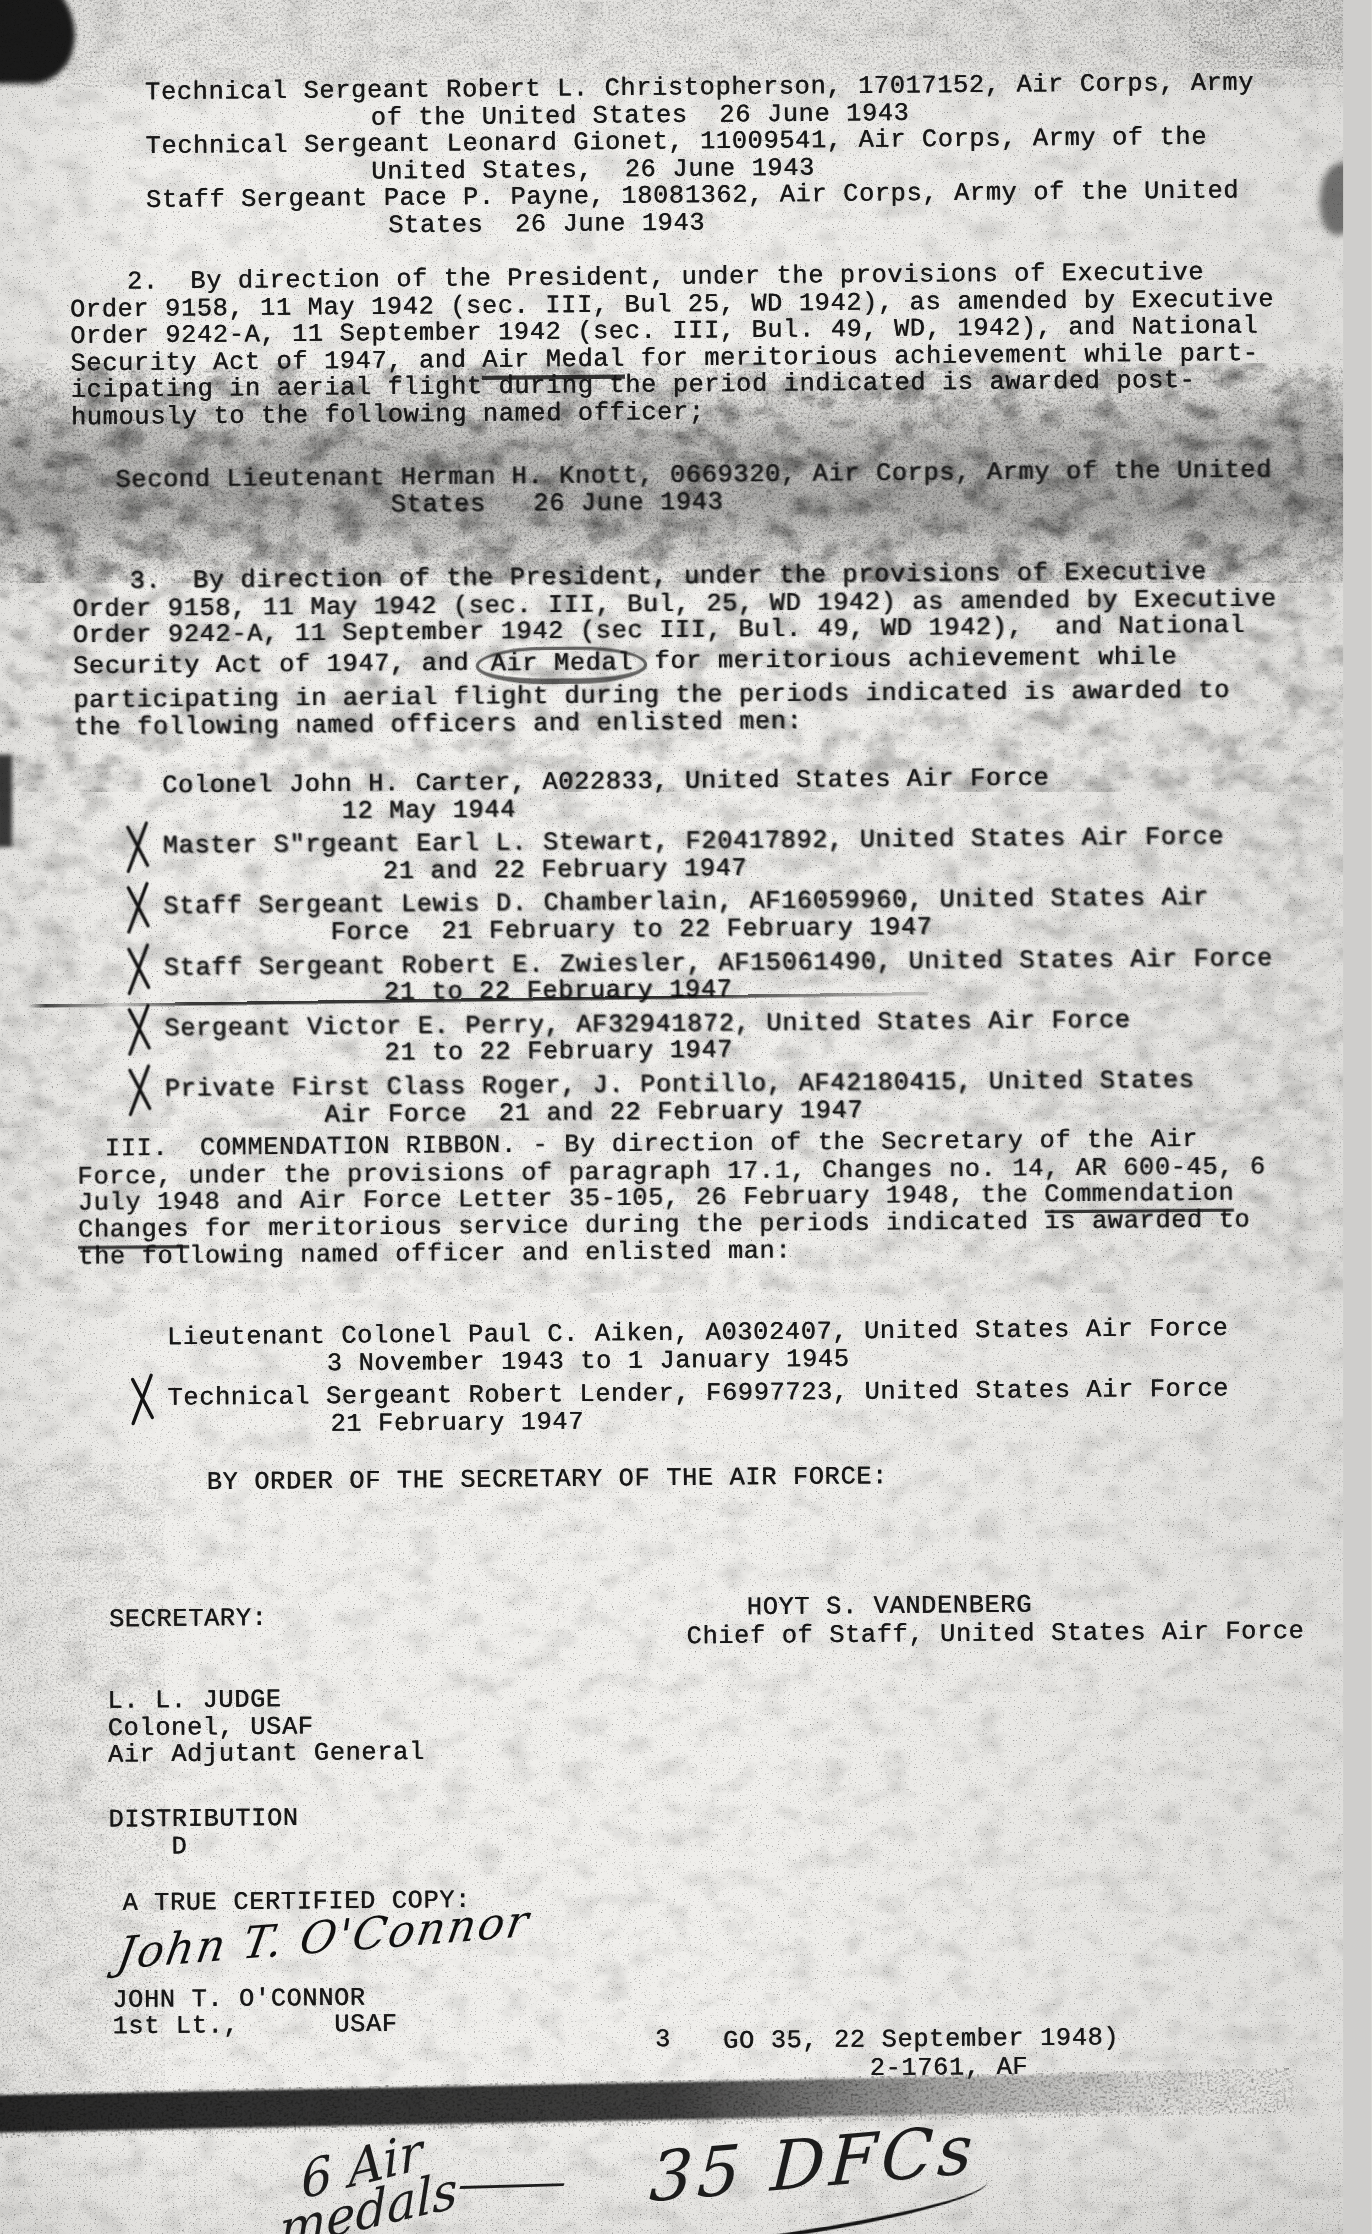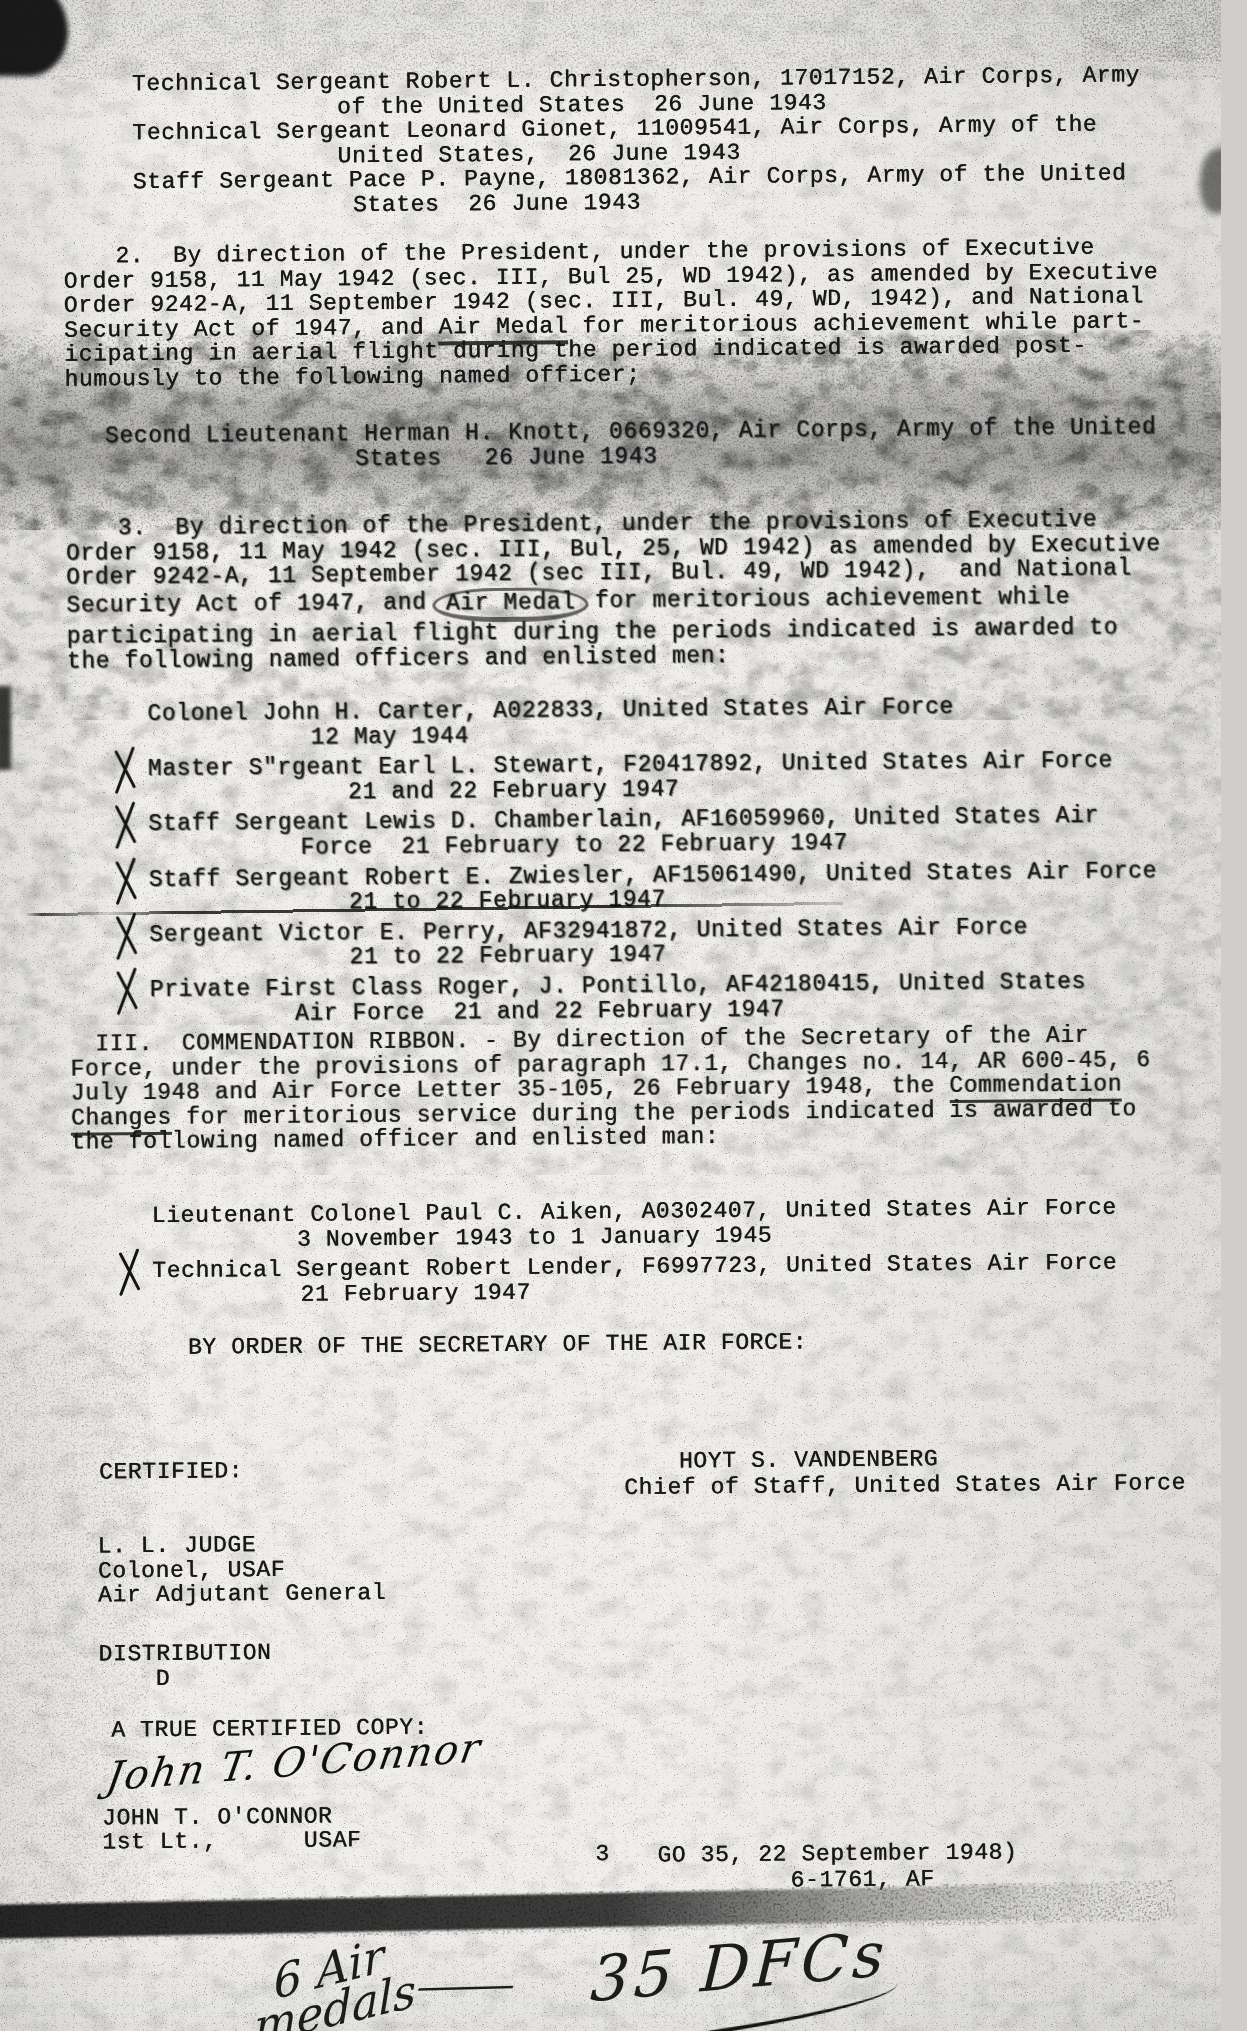--- a/index.html
+++ b/index.html
@@ -179,21 +179,21 @@
         <div class="txt nm">Lieutenant Colonel Paul C. Aiken, A0302407, United States Air Force</div>
         <div class="txt dl-4">3 November 1943 to 1 January 1945</div>
       </div>
       <div class="entry">
         <div class="txt nm"><span class="hand-x"></span><span>Technical Sergeant Robert Lender, F6997723, United States Air Force</span></div>
         <div class="txt dl-5">21 February 1947</div>
       </div>
     </section>
 
     <div class="blk txt" style="top:1332px;left:185px;">BY ORDER OF THE SECRETARY OF THE AIR FORCE:</div>
-    <div class="blk txt" style="top:1456px;left:95px;">CERTIFIED:</div>
+    <div class="blk txt" style="top:1456px;left:95px;">SECRETARY:</div>
     <div class="blk txt" style="top:1450px;left:675px;">HOYT S. VANDENBERG</div>
     <div class="blk txt" style="top:1476px;left:620px;">Chief of Staff, United States Air Force</div>
 
     <section class="blk" style="top:1530px;left:93px;">
       <div class="txt">L. L. JUDGE</div>
       <div class="txt">Colonel, USAF</div>
       <div class="txt">Air Adjutant General</div>
     </section>
 
     <section class="blk" style="top:1638px;left:93px;">
@@ -201,21 +201,21 @@
       <div class="txt" style="margin-left:57px;">D</div>
     </section>
 
     <div class="blk txt" style="top:1714px;left:105px;">A TRUE CERTIFIED COPY:</div>
     <div class="blk sig" style="top:1736px;left:100px;">John T. O'Connor</div>
     <div class="blk txt" style="top:1802px;left:95px;">JOHN T. O'CONNOR</div>
     <div class="blk txt" style="top:1826px;left:95px;">1st Lt.,      USAF</div>
 
     <div class="blk txt" style="top:1842px;left:588px;">3</div>
     <div class="blk txt" style="top:1844px;left:650px;">GO 35, 22 September 1948)</div>
-    <div class="blk txt" style="top:1870px;left:783px;">6-1761, AF</div>
+    <div class="blk txt" style="top:1870px;left:783px;">2-1761, AF</div>
   </div>
 
   <div class="lay strip-dark"></div>
   <div class="lay strip-grain"></div>
 
   <div class="blk hand note-a" style="top:1942px;left:272px;">6 Air</div>
   <div class="blk hand note-b" style="top:1982px;left:252px;">medals</div>
   <div class="blk hand" style="top:1962px;left:445px;"><span class="note-dash">—</span></div>
   <div class="blk hand note-c" style="top:1930px;left:590px;">35 DFCs</div>
   <div class="flourish"></div>

